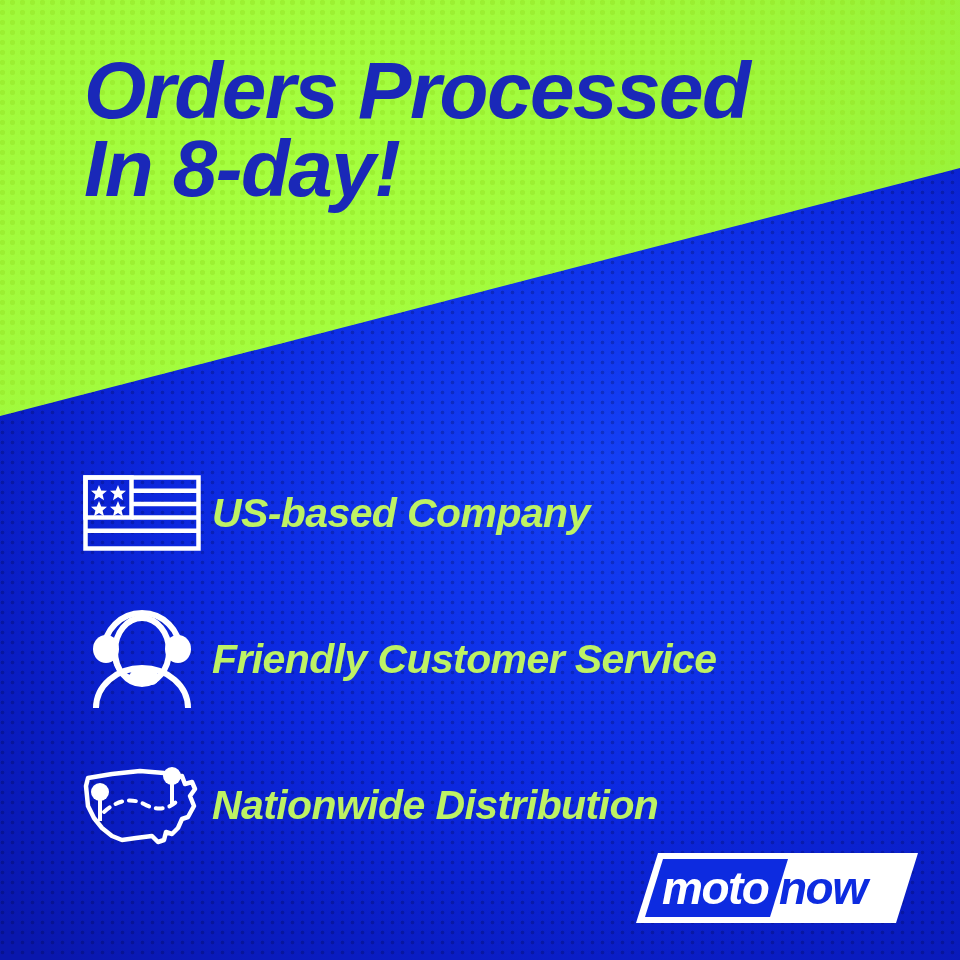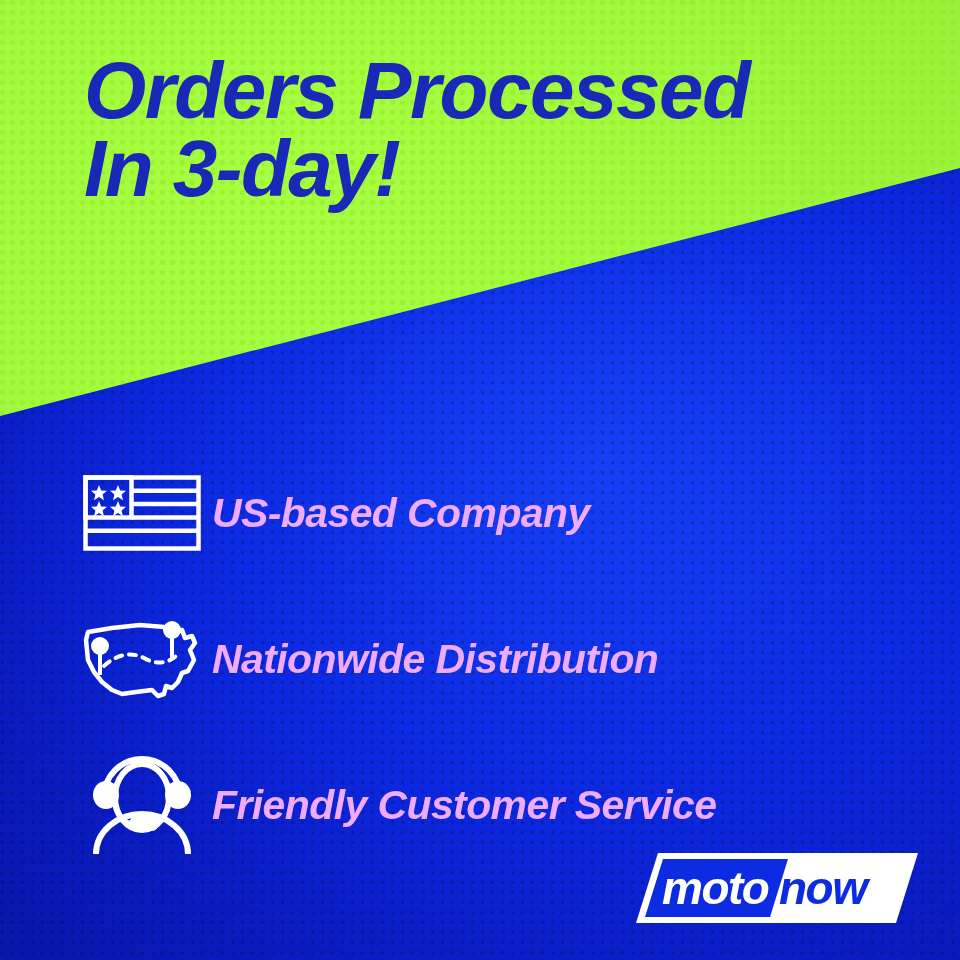--- a/index.html
+++ b/index.html
@@ -86,21 +86,21 @@
     height: 146px;
   }
   .feature-icon {
     width: 140px;
     flex: 0 0 140px;
     display: flex;
     align-items: center;
     justify-content: center;
   }
   .feature-label {
-    color: #f0abfc;
+    color: #bef264;
     font-size: 41px;
     font-weight: 700;
     font-style: italic;
     letter-spacing: -0.6px;
     white-space: nowrap;
   }
 
   
   .logo {
     position: absolute;
@@ -117,21 +117,21 @@
 <div id="poster">
 
   <div class="blue-base"></div>
   <div class="dots-blue"></div>
 
   <div class="green-wedge">
     <div class="dots-green"></div>
   </div>
 
   <div class="headline">Orders Processed
-In 3-day!</div>
+In 8-day!</div>
 
   <div class="features">
 
     <div class="feature-row">
       <div class="feature-icon">
         <svg width="118" height="76" viewBox="0 0 118 76">
           <g fill="none" stroke="#ffffff" stroke-width="4.5">
             <rect x="2.5" y="2.5" width="113" height="71"></rect>
             <rect x="2.5" y="2.5" width="46" height="40"></rect>
             <line x1="48.5" y1="15.8" x2="115.5" y2="15.8"></line>
@@ -145,60 +145,60 @@
             <polygon points="16,26 18.2,31.4 24,31.8 19.6,35.6 21,41.3 16,38.1 11,41.3 12.4,35.6 8,31.8 13.8,31.4"></polygon>
             <polygon points="35,26 37.2,31.4 43,31.8 38.6,35.6 40,41.3 35,38.1 30,41.3 31.4,35.6 27,31.8 32.8,31.4"></polygon>
           </g>
         </svg>
       </div>
       <div class="feature-label">US-based Company</div>
     </div>
 
     <div class="feature-row">
       <div class="feature-icon">
+        <svg width="116" height="100" viewBox="0 0 116 100">
+
+          <ellipse cx="22" cy="40" rx="13" ry="14" fill="#ffffff"></ellipse>
+          <ellipse cx="94" cy="40" rx="13" ry="14" fill="#ffffff"></ellipse>
+
+          <path d="M20 42 A38 38 0 0 1 96 42" fill="none" stroke="#ffffff" stroke-width="6"></path>
+
+          <ellipse cx="58" cy="42" rx="27" ry="33" fill="none" stroke="#ffffff" stroke-width="6"></ellipse>
+
+          <path d="M31 50 Q34 66 50 70" fill="none" stroke="#ffffff" stroke-width="5"></path>
+
+          <rect x="45" y="61" width="30" height="15" rx="7.5" fill="#ffffff"></rect>
+
+          <path d="M12 99 A46 40 0 0 1 104 99" fill="none" stroke="#ffffff" stroke-width="6"></path>
+        </svg>
+      </div>
+      <div class="feature-label">Friendly Customer Service</div>
+    </div>
+
+    <div class="feature-row">
+      <div class="feature-icon">
         <svg width="128" height="86" viewBox="0 0 128 86">
 
           <path d="M8 24 L10 16 L34 12 L62 9 L86 11 L92 16 L104 14 L107 22
                    L114 20 L117 27 L112 34 L116 44 L110 55 L104 57 L100 66
                    L94 72 L88 70 L86 78 L80 80 L74 74 L58 76 L44 78 L34 74
                    L24 66 L16 56 L10 44 Z" fill="none" stroke="#ffffff" stroke-width="4.5" stroke-linejoin="round" stroke-linecap="round"></path>
 
           <path d="M26 50 Q46 32 66 42 Q84 52 98 40" fill="none" stroke="#ffffff" stroke-width="4" stroke-linecap="round" stroke-dasharray="7 7"></path>
 
           <circle cx="22" cy="30" r="9" fill="#ffffff"></circle>
           <line x1="22" y1="38" x2="22" y2="59" stroke="#ffffff" stroke-width="4"></line>
 
           <circle cx="94" cy="14" r="9" fill="#ffffff"></circle>
           <line x1="94" y1="22" x2="94" y2="43" stroke="#ffffff" stroke-width="4"></line>
         </svg>
       </div>
       <div class="feature-label">Nationwide Distribution</div>
     </div>
 
-    <div class="feature-row">
-      <div class="feature-icon">
-        <svg width="116" height="100" viewBox="0 0 116 100">
-
-          <ellipse cx="22" cy="40" rx="13" ry="14" fill="#ffffff"></ellipse>
-          <ellipse cx="94" cy="40" rx="13" ry="14" fill="#ffffff"></ellipse>
-
-          <path d="M20 42 A38 38 0 0 1 96 42" fill="none" stroke="#ffffff" stroke-width="6"></path>
-
-          <ellipse cx="58" cy="42" rx="27" ry="33" fill="none" stroke="#ffffff" stroke-width="6"></ellipse>
-
-          <path d="M31 50 Q34 66 50 70" fill="none" stroke="#ffffff" stroke-width="5"></path>
-
-          <rect x="45" y="61" width="30" height="15" rx="7.5" fill="#ffffff"></rect>
-
-          <path d="M12 99 A46 40 0 0 1 104 99" fill="none" stroke="#ffffff" stroke-width="6"></path>
-        </svg>
-      </div>
-      <div class="feature-label">Friendly Customer Service</div>
-    </div>
-
   </div>
 
   <div class="logo">
     <svg width="282" height="70" viewBox="0 0 282 70">
 
       <polygon points="22,0 282,0 260,70 0,70" fill="#ffffff"></polygon>
 
       <polygon points="27,6 152,6 134,64 9,64" fill="#0d2be0"></polygon>
 
       <text x="26" y="51" font-family="'Liberation Sans', sans-serif" font-size="46" font-weight="700" font-style="italic" fill="#ffffff" letter-spacing="-1.5">moto</text>

